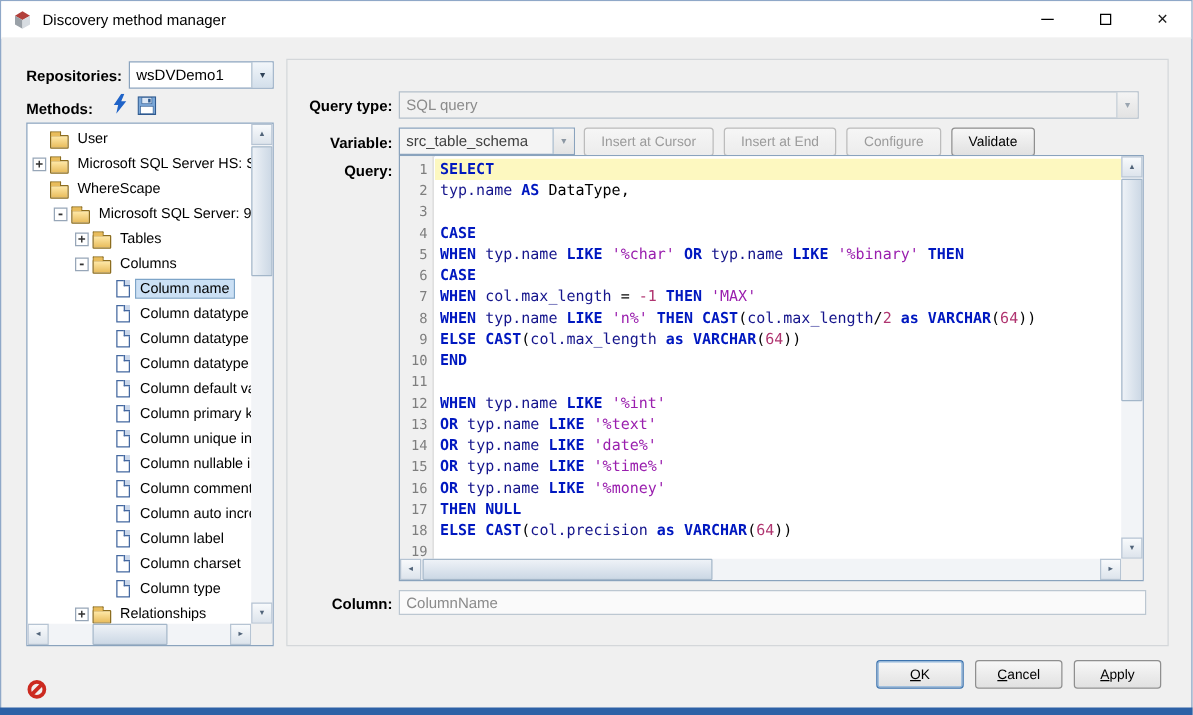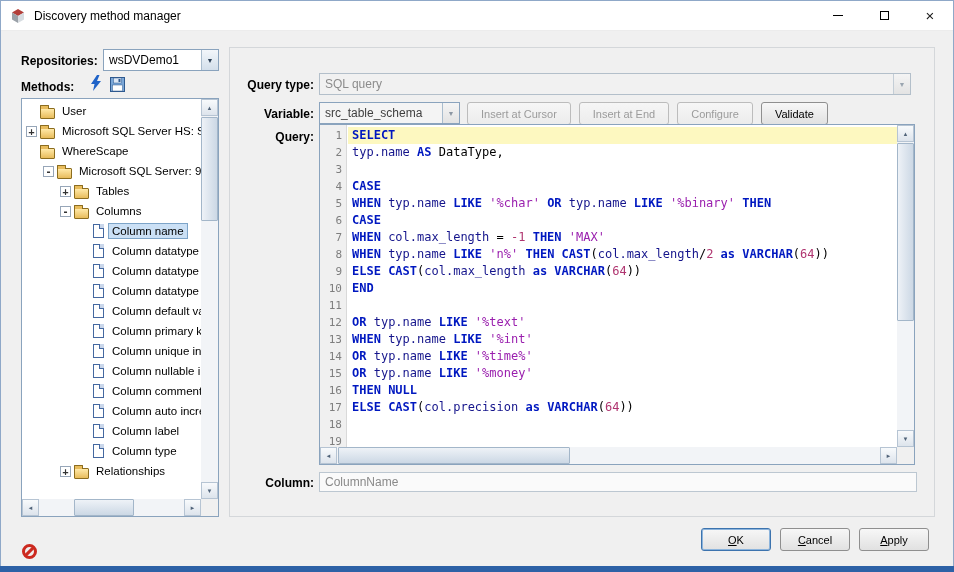--- a/index.html
+++ b/index.html
@@ -223,20 +223,26 @@
           <span class="t-indent" style="width: 54px;"></span>
           <span class="t-handle empty"></span>
           <span class="t-icon doc"></span>
           <span class="t-label">Column auto incre</span>
         </div>
         <div class="tree-row">
           <span class="t-indent" style="width: 54px;"></span>
           <span class="t-handle empty"></span>
           <span class="t-icon doc"></span>
           <span class="t-label">Column label</span>
+        </div>
+        <div class="tree-row">
+          <span class="t-indent" style="width: 54px;"></span>
+          <span class="t-handle empty"></span>
+          <span class="t-icon doc"></span>
+          <span class="t-label">Column charset</span>
         </div>
         <div class="tree-row">
           <span class="t-indent" style="width: 54px;"></span>
           <span class="t-handle empty"></span>
           <span class="t-icon doc"></span>
           <span class="t-label">Column type</span>
         </div>
         <div class="tree-row">
           <span class="t-indent" style="width: 37px;"></span>
           <span class="t-handle">+</span>
@@ -305,22 +311,23 @@
         <div class="cline"><span class="tk-i">typ.name</span><span class="tk-p"> </span><span class="tk-k">AS</span><span class="tk-p"> DataType,</span></div>
         <div class="cline">&nbsp;</div>
         <div class="cline"><span class="tk-k">CASE</span></div>
         <div class="cline"><span class="tk-k">WHEN</span><span class="tk-p"> </span><span class="tk-i">typ.name</span><span class="tk-p"> </span><span class="tk-k">LIKE</span><span class="tk-p"> </span><span class="tk-s">'%char'</span><span class="tk-p"> </span><span class="tk-k">OR</span><span class="tk-p"> </span><span class="tk-i">typ.name</span><span class="tk-p"> </span><span class="tk-k">LIKE</span><span class="tk-p"> </span><span class="tk-s">'%binary'</span><span class="tk-p"> </span><span class="tk-k">THEN</span></div>
         <div class="cline"><span class="tk-k">CASE</span></div>
         <div class="cline"><span class="tk-k">WHEN</span><span class="tk-p"> </span><span class="tk-i">col.max_length</span><span class="tk-p"> = </span><span class="tk-n">-1</span><span class="tk-p"> </span><span class="tk-k">THEN</span><span class="tk-p"> </span><span class="tk-s">'MAX'</span></div>
         <div class="cline"><span class="tk-k">WHEN</span><span class="tk-p"> </span><span class="tk-i">typ.name</span><span class="tk-p"> </span><span class="tk-k">LIKE</span><span class="tk-p"> </span><span class="tk-s">'n%'</span><span class="tk-p"> </span><span class="tk-k">THEN</span><span class="tk-p"> </span><span class="tk-k">CAST</span><span class="tk-p">(</span><span class="tk-i">col.max_length</span><span class="tk-p">/</span><span class="tk-n">2</span><span class="tk-p"> </span><span class="tk-k">as</span><span class="tk-p"> </span><span class="tk-k">VARCHAR</span><span class="tk-p">(</span><span class="tk-n">64</span><span class="tk-p">))</span></div>
         <div class="cline"><span class="tk-k">ELSE</span><span class="tk-p"> </span><span class="tk-k">CAST</span><span class="tk-p">(</span><span class="tk-i">col.max_length</span><span class="tk-p"> </span><span class="tk-k">as</span><span class="tk-p"> </span><span class="tk-k">VARCHAR</span><span class="tk-p">(</span><span class="tk-n">64</span><span class="tk-p">))</span></div>
         <div class="cline"><span class="tk-k">END</span></div>
         <div class="cline">&nbsp;</div>
+        <div class="cline"><span class="tk-k">WHEN</span><span class="tk-p"> </span><span class="tk-i">typ.name</span><span class="tk-p"> </span><span class="tk-k">LIKE</span><span class="tk-p"> </span><span class="tk-s">'%int'</span></div>
         <div class="cline"><span class="tk-k">OR</span><span class="tk-p"> </span><span class="tk-i">typ.name</span><span class="tk-p"> </span><span class="tk-k">LIKE</span><span class="tk-p"> </span><span class="tk-s">'%text'</span></div>
-        <div class="cline"><span class="tk-k">WHEN</span><span class="tk-p"> </span><span class="tk-i">typ.name</span><span class="tk-p"> </span><span class="tk-k">LIKE</span><span class="tk-p"> </span><span class="tk-s">'%int'</span></div>
+        <div class="cline"><span class="tk-k">OR</span><span class="tk-p"> </span><span class="tk-i">typ.name</span><span class="tk-p"> </span><span class="tk-k">LIKE</span><span class="tk-p"> </span><span class="tk-s">'date%'</span></div>
         <div class="cline"><span class="tk-k">OR</span><span class="tk-p"> </span><span class="tk-i">typ.name</span><span class="tk-p"> </span><span class="tk-k">LIKE</span><span class="tk-p"> </span><span class="tk-s">'%time%'</span></div>
         <div class="cline"><span class="tk-k">OR</span><span class="tk-p"> </span><span class="tk-i">typ.name</span><span class="tk-p"> </span><span class="tk-k">LIKE</span><span class="tk-p"> </span><span class="tk-s">'%money'</span></div>
         <div class="cline"><span class="tk-k">THEN</span><span class="tk-p"> </span><span class="tk-k">NULL</span></div>
         <div class="cline"><span class="tk-k">ELSE</span><span class="tk-p"> </span><span class="tk-k">CAST</span><span class="tk-p">(</span><span class="tk-i">col.precision</span><span class="tk-p"> </span><span class="tk-k">as</span><span class="tk-p"> </span><span class="tk-k">VARCHAR</span><span class="tk-p">(</span><span class="tk-n">64</span><span class="tk-p">))</span></div>
       </div>
     <div class="sb sb-v" style="right:0;top:0;bottom:17px">
       <div class="sb-btn" style="top:0;left:0">▲</div>
       <div class="sb-thumb" style="top:18px;left:0;width:17px;height:178px"></div>
       <div class="sb-btn" style="bottom:0;left:0">▼</div>
     </div>

